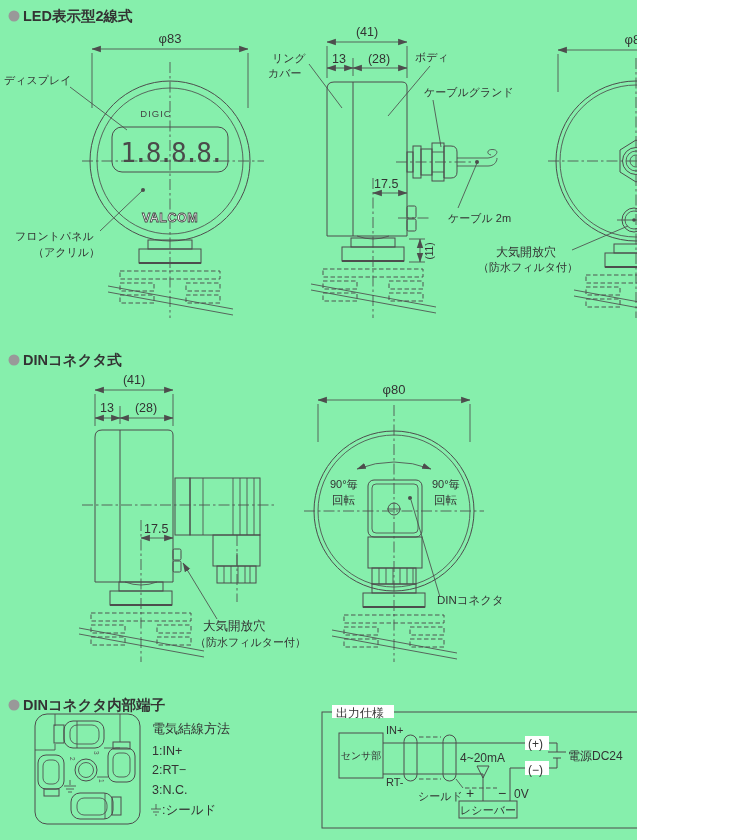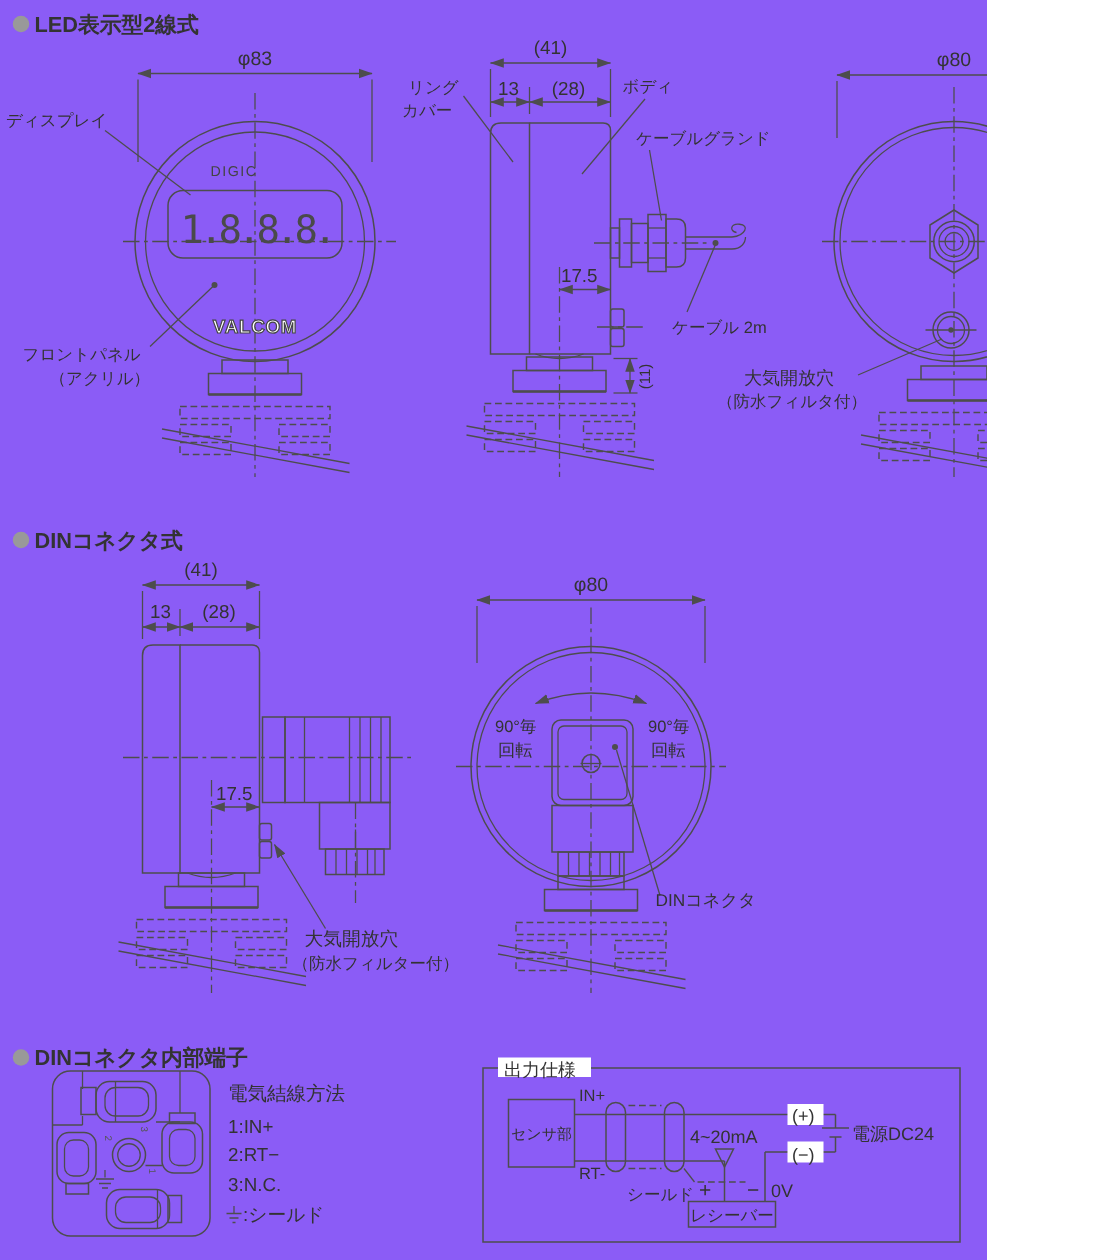--- a/index.html
+++ b/index.html
@@ -1,17 +1,17 @@
 <!DOCTYPE html>
 <html><head>
 <meta charset="utf-8">
 <style>
   html,body{margin:0;padding:0;background:#fff;}
-  .page{position:relative;width:658px;height:840px;background:#8b5cf6;overflow:hidden;
-        font-family:"Liberation Sans","DejaVu Sans",sans-serif;}
+  .page{position:relative;width:597px;height:840px;background:#86efac;overflow:hidden;
+        font-family:"Liberation Sans","DejaVu Sans",sans-serif;padding-left:40px;}
   svg{position:absolute;left:0;top:0;}
   svg text{font-family:"Liberation Sans","DejaVu Sans",sans-serif;fill:#333;}
   .ttl{font-size:14.5px;font-weight:bold;fill:#333;}
   .t10{font-size:10px}.t11{font-size:11px}.t115{font-size:11.5px}.t12{font-size:12px}
   .t125{font-size:12.5px}.t13{font-size:13px}.t14{font-size:14px}.t65{font-size:6.5px;fill:#555}
   .led{font-family:"DejaVu Sans Mono","Liberation Mono",monospace;font-size:26px;
        letter-spacing:-3px;fill:#4a4a4a;}
   .digic{font-size:9.5px;letter-spacing:1px;fill:#444;}
   .logo{font-size:12.5px;font-weight:bold;letter-spacing:0.5px;fill:#fff;stroke:#444;stroke-width:0.8px;}
   .ln{stroke:#4d4d4d;fill:none;stroke-width:1;}

